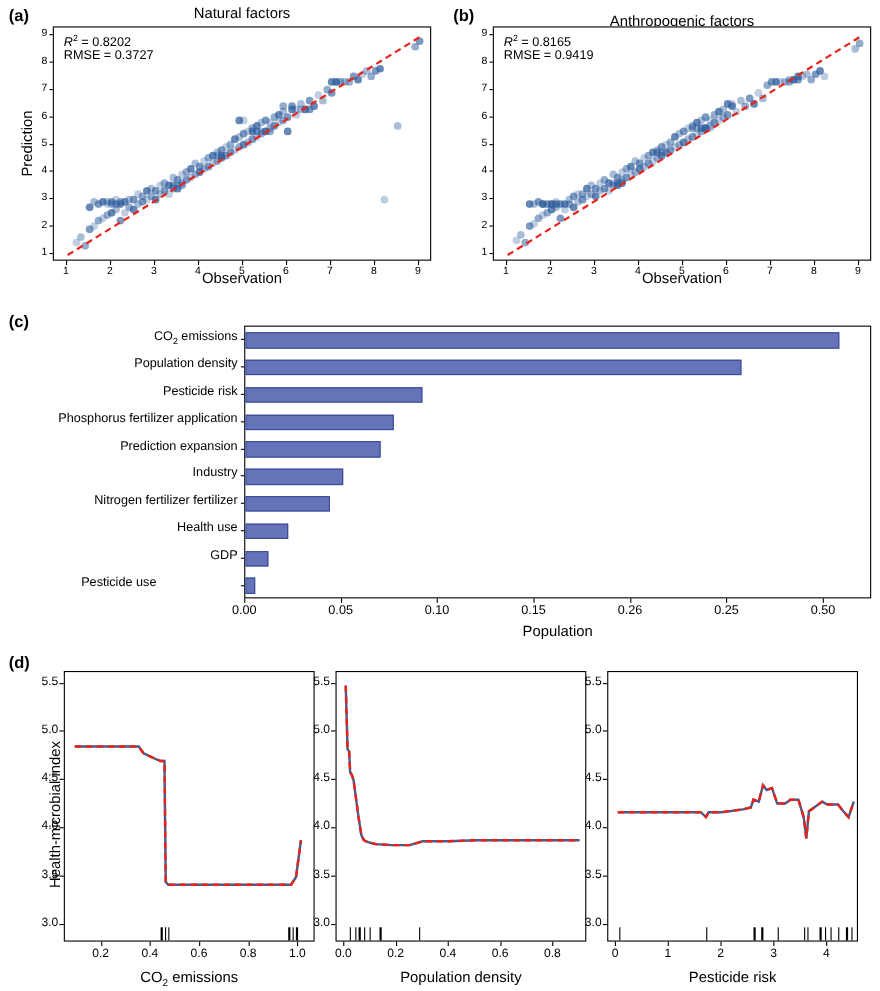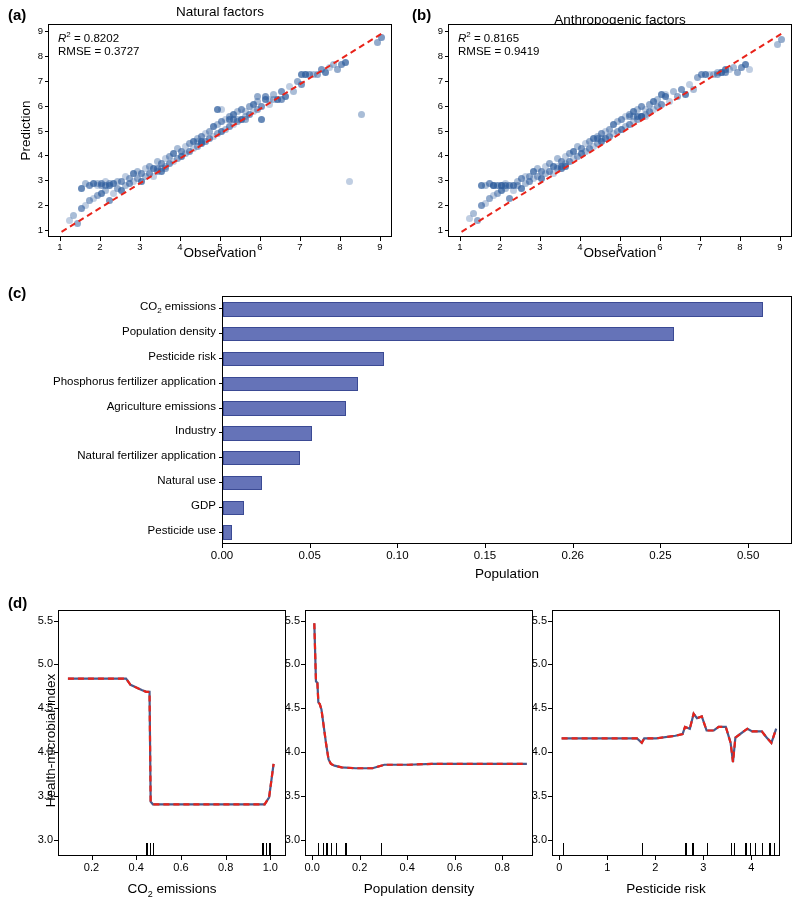--- a/index.html
+++ b/index.html
@@ -534,31 +534,31 @@
     <div class="tickmark" style="left:444.5px;top:31.43023255813955px;width:3.5px;height:1px;"></div>
     <div class="tick-label" style="left:430px;top:25.43023255813955px;width:13px;text-align:right;">9</div>
     <div class="bar-label" style="left:0px;top:300.40000000000003px;width:216px;">CO<sub style="font-size:8px">2</sub> emissions</div>
     <div class="tickmark" style="left:218.5px;top:308.40000000000003px;width:3.5px;height:1px;"></div>
     <div class="bar-label" style="left:0px;top:325.2px;width:216px;">Population density</div>
     <div class="tickmark" style="left:218.5px;top:333.2px;width:3.5px;height:1px;"></div>
     <div class="bar-label" style="left:0px;top:350px;width:216px;">Pesticide risk</div>
     <div class="tickmark" style="left:218.5px;top:358px;width:3.5px;height:1px;"></div>
     <div class="bar-label" style="left:0px;top:374.8px;width:216px;">Phosphorus fertilizer application</div>
     <div class="tickmark" style="left:218.5px;top:382.8px;width:3.5px;height:1px;"></div>
-    <div class="bar-label" style="left:0px;top:399.6px;width:216px;">Agriculture emissions</div>
+    <div class="bar-label" style="left:0px;top:399.6px;width:216px;">Prediction expansion</div>
     <div class="tickmark" style="left:218.5px;top:407.6px;width:3.5px;height:1px;"></div>
     <div class="bar-label" style="left:0px;top:424.4px;width:216px;">Industry</div>
     <div class="tickmark" style="left:218.5px;top:432.4px;width:3.5px;height:1px;"></div>
-    <div class="bar-label" style="left:0px;top:449.20000000000005px;width:216px;">Natural fertilizer application</div>
+    <div class="bar-label" style="left:0px;top:449.20000000000005px;width:216px;">Nitrogen fertilizer fertilizer</div>
     <div class="tickmark" style="left:218.5px;top:457.20000000000005px;width:3.5px;height:1px;"></div>
-    <div class="bar-label" style="left:0px;top:474px;width:216px;">Natural use</div>
+    <div class="bar-label" style="left:0px;top:474px;width:216px;">Health use</div>
     <div class="tickmark" style="left:218.5px;top:482px;width:3.5px;height:1px;"></div>
     <div class="bar-label" style="left:0px;top:498.8px;width:216px;">GDP</div>
     <div class="tickmark" style="left:218.5px;top:506.8px;width:3.5px;height:1px;"></div>
-    <div class="bar-label" style="left:0px;top:523.6px;width:216px;">Pesticide use</div>
+    <div class="bar-label" style="left:0px;top:523.6px;width:216px;text-align:center;">Pesticide use</div>
     <div class="tickmark" style="left:218.5px;top:531.6px;width:3.5px;height:1px;"></div>
     <div class="tickmark" style="left:222px;top:544px;width:1px;height:3.5px;"></div>
     <div class="tick-label" style="left:202px;top:549px;width:40px;text-align:center;font-size:11.5px;">0.00</div>
     <div class="tickmark" style="left:309.6923076923077px;top:544px;width:1px;height:3.5px;"></div>
     <div class="tick-label" style="left:289.6923076923077px;top:549px;width:40px;text-align:center;font-size:11.5px;">0.05</div>
     <div class="tickmark" style="left:397.38461538461536px;top:544px;width:1px;height:3.5px;"></div>
     <div class="tick-label" style="left:377.38461538461536px;top:549px;width:40px;text-align:center;font-size:11.5px;">0.10</div>
     <div class="tickmark" style="left:485.07692307692304px;top:544px;width:1px;height:3.5px;"></div>
     <div class="tick-label" style="left:465.07692307692304px;top:549px;width:40px;text-align:center;font-size:11.5px;">0.15</div>
     <div class="tickmark" style="left:572.7692307692307px;top:544px;width:1px;height:3.5px;"></div>

